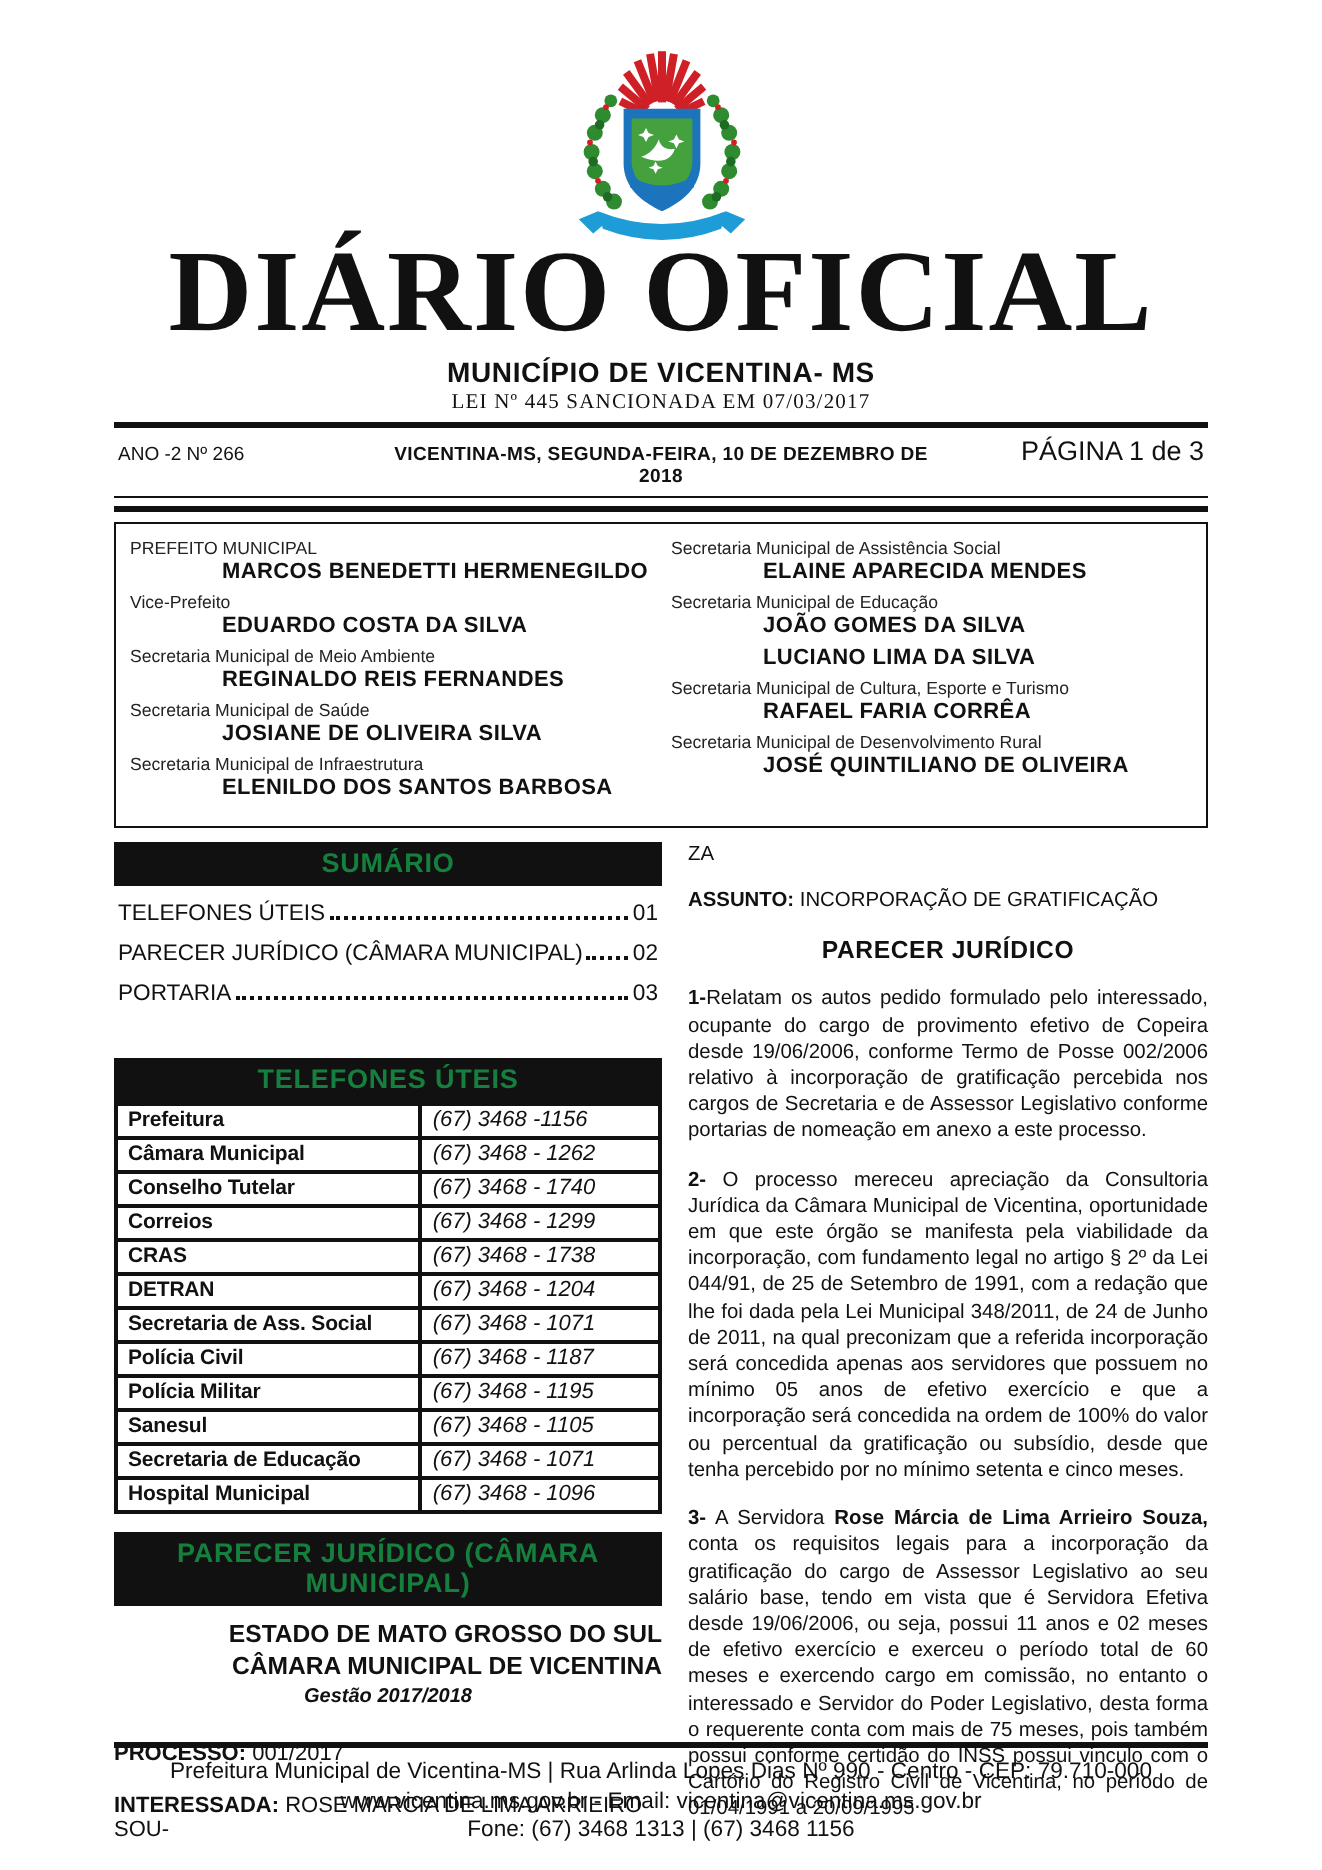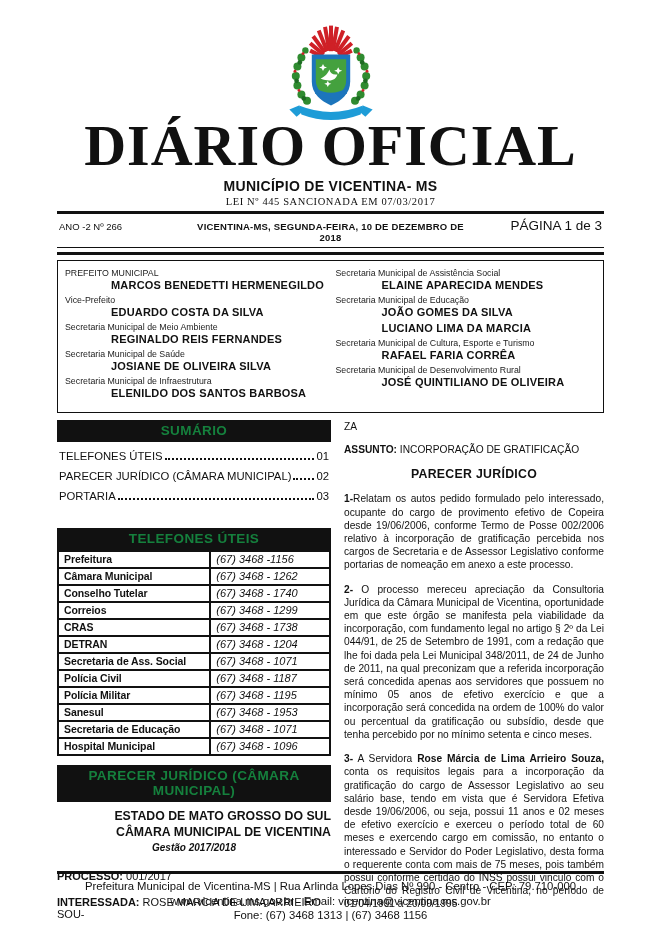--- a/index.html
+++ b/index.html
@@ -188,21 +188,21 @@
       <div class="off-role">Secretaria Municipal de Saúde</div>
       <div class="off-name">JOSIANE DE OLIVEIRA SILVA</div>
       <div class="off-role">Secretaria Municipal de Infraestrutura</div>
       <div class="off-name">ELENILDO DOS SANTOS BARBOSA</div>
     </div>
     <div class="off-col">
       <div class="off-role">Secretaria Municipal de Assistência Social</div>
       <div class="off-name">ELAINE APARECIDA MENDES</div>
       <div class="off-role">Secretaria Municipal de Educação</div>
       <div class="off-name">JOÃO GOMES DA SILVA</div>
-      <div class="off-name">LUCIANO LIMA DA MARCIA</div>
+      <div class="off-name">LUCIANO LIMA DA SILVA</div>
       <div class="off-role">Secretaria Municipal de Cultura, Esporte e Turismo</div>
       <div class="off-name">RAFAEL FARIA CORRÊA</div>
       <div class="off-role">Secretaria Municipal de Desenvolvimento Rural</div>
       <div class="off-name">JOSÉ QUINTILIANO DE OLIVEIRA</div>
     </div>
   </div>
 
   <div class="columns">
     <div class="col-left">
 
@@ -260,21 +260,21 @@
             <tr>
                 <td class="pname">Polícia Civil</td>
                 <td class="pnum">(67) 3468 - 1187</td>
               </tr>
             <tr>
                 <td class="pname">Polícia Militar</td>
                 <td class="pnum">(67) 3468 - 1195</td>
               </tr>
             <tr>
                 <td class="pname">Sanesul</td>
-                <td class="pnum">(67) 3468 - 1953</td>
+                <td class="pnum">(67) 3468 - 1105</td>
               </tr>
             <tr>
                 <td class="pname">Secretaria de Educação</td>
                 <td class="pnum">(67) 3468 - 1071</td>
               </tr>
             <tr>
                 <td class="pname">Hospital Municipal</td>
                 <td class="pnum">(67) 3468 - 1096</td>
               </tr>
           </tbody>

